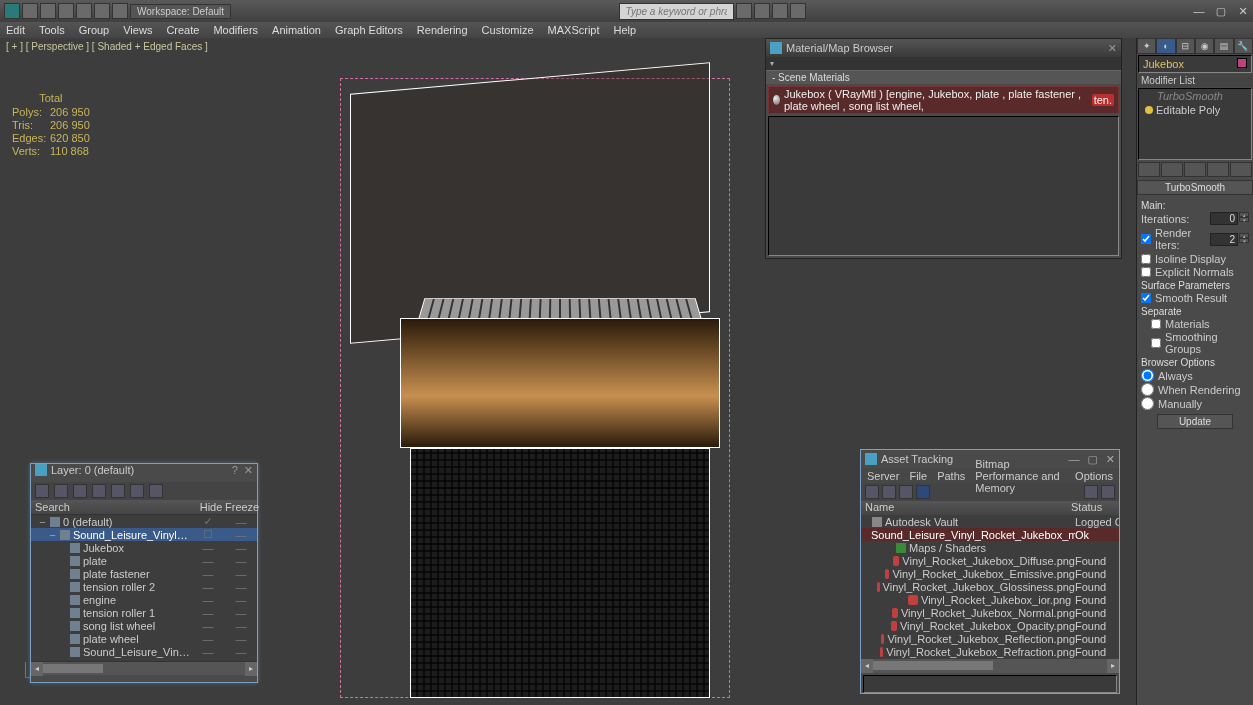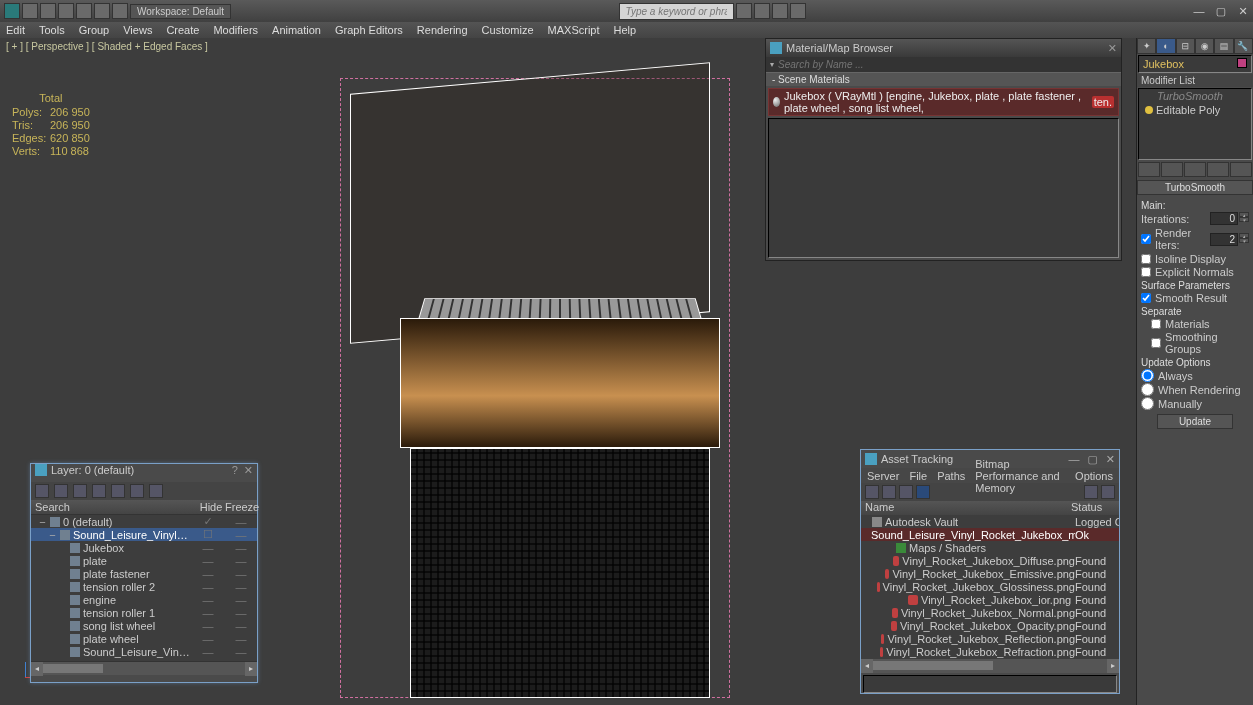--- a/index.html
+++ b/index.html
@@ -236,21 +236,20 @@
 <div class="mmb">
   <div class="mmb-title">
     <div class="mmb-title-left">
       <span class="mmb-icon"></span>
       <span>Material/Map Browser</span>
     </div>
     <span class="mmb-close">✕</span>
   </div>
   <div class="mmb-search">
     <span class="tri">▾</span>
-    <input placeholder="Search by Name ..." style="">
   </div>
   <div class="mmb-section">- Scene Materials</div>
   <div class="mmb-item">
     <span class="ball"></span>
     <span>Jukebox  ( VRayMtl )  [engine, Jukebox, plate , plate fastener , plate wheel , song list wheel,</span>
     <span class="ten">ten.</span>
   </div>
   <div class="mmb-body"></div>
 </div>
 
@@ -323,21 +322,21 @@
       </div>
     <div class="subheader">Separate</div>
     <div class="chk" style="padding-left:10px">
         <input type="checkbox" style="">
         <span>Materials</span>
       </div>
     <div class="chk" style="padding-left:10px">
         <input type="checkbox" style="">
         <span>Smoothing Groups</span>
       </div>
-    <div class="subheader">Update Options</div>
+    <div class="subheader">Browser Options</div>
     <div class="radio-row">
         <input type="radio" name="upd" checked="" style="">
         <span>Always</span>
       </div>
     <div class="radio-row">
         <input type="radio" name="upd" style="">
         <span>When Rendering</span>
       </div>
     <div class="radio-row">
         <input type="radio" name="upd" style="">

